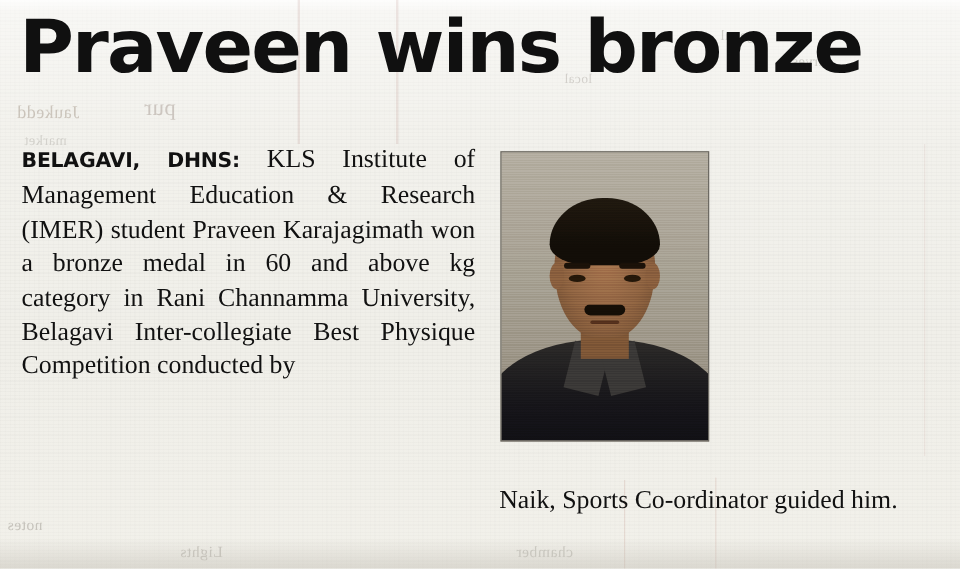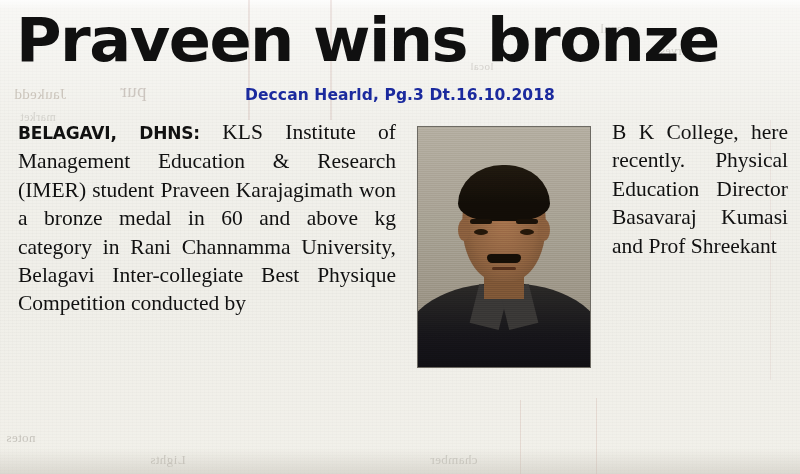--- a/index.html
+++ b/index.html
@@ -298,21 +298,20 @@
   <div class="bleed b3">agepul</div>
   <div class="bleed b4">serves</div>
   <div class="bleed b5">notes</div>
   <div class="bleed b6">Lights</div>
   <div class="bleed b7">chamber</div>
   <div class="bleed b8">local</div>
   <div class="bleed b9">market</div>
 
   <div class="headline">Praveen wins bronze</div>
 
-  <div class="credit">Deccan Hearld, Pg.3 Dt.16.10.2018</div>
 
   <div class="body-area">
 
     <div class="col col-left">
       <span class="lead">BELAGAVI, DHNS:</span><span> KLS Institute of Management Education &amp; Research (IMER) student Praveen Karajagimath won a bronze medal in 60 and above kg category in Rani Channamma University, Belagavi Inter-collegiate Best Physique Competition conducted by</span>
     </div>
 
     <div class="photo-wrap">
       <div class="photo">
         <div class="ph-shoulders"></div>
@@ -326,22 +325,21 @@
         <div class="ph-brow-l"></div>
         <div class="ph-brow-r"></div>
         <div class="ph-eye-l"></div>
         <div class="ph-eye-r"></div>
         <div class="ph-mo"></div>
         <div class="ph-mouth"></div>
         <div class="ph-grain"></div>
       </div>
     </div>
 
-    <div class="col col-right">
-      <span>B K College, here recently.</span>
-      <span class="indent">Physical Education Director Basavaraj Kumasi and Prof Shreekant</span>
+
+    <div class="col col-right-wide">
+      <span>Naik, Sports Co-ordinator guided him.</span>
     </div>
-
 
   </div>
 
   <div class="edge-shadow-bottom"></div>
 </div>
 
 </body></html>

